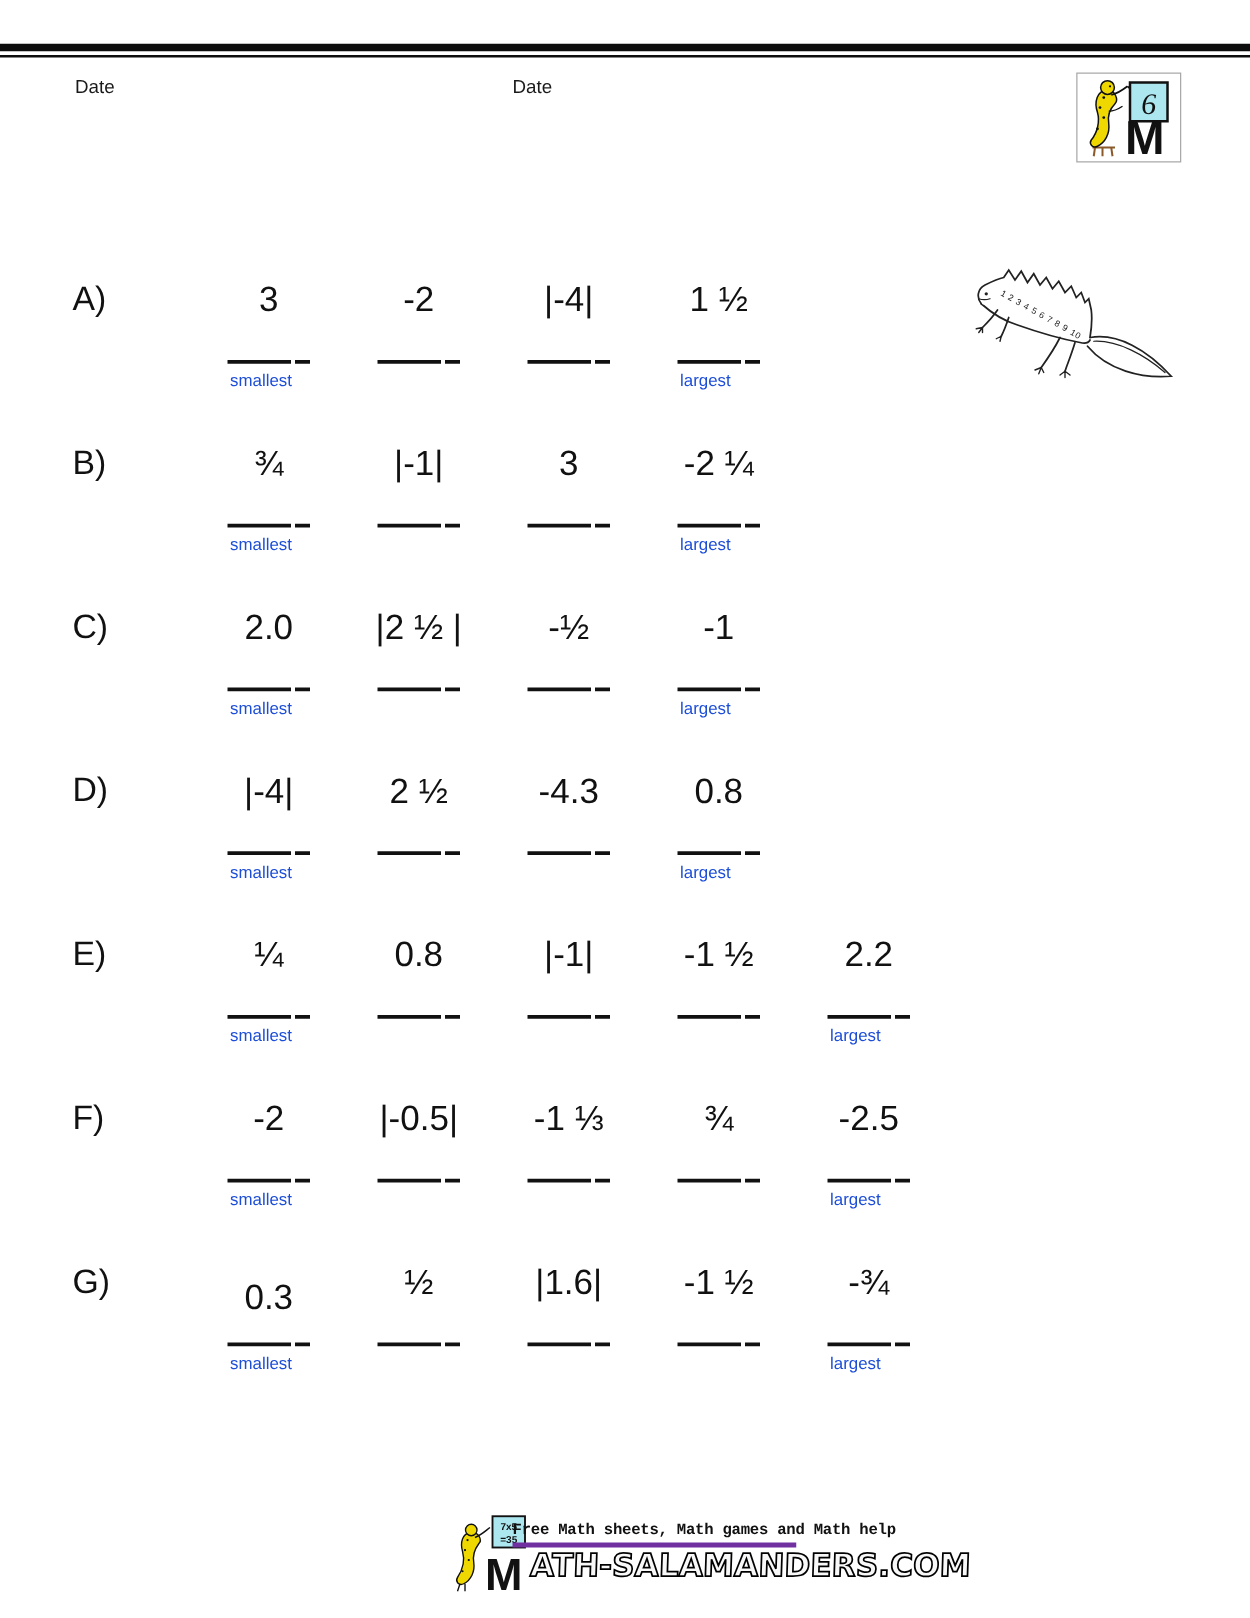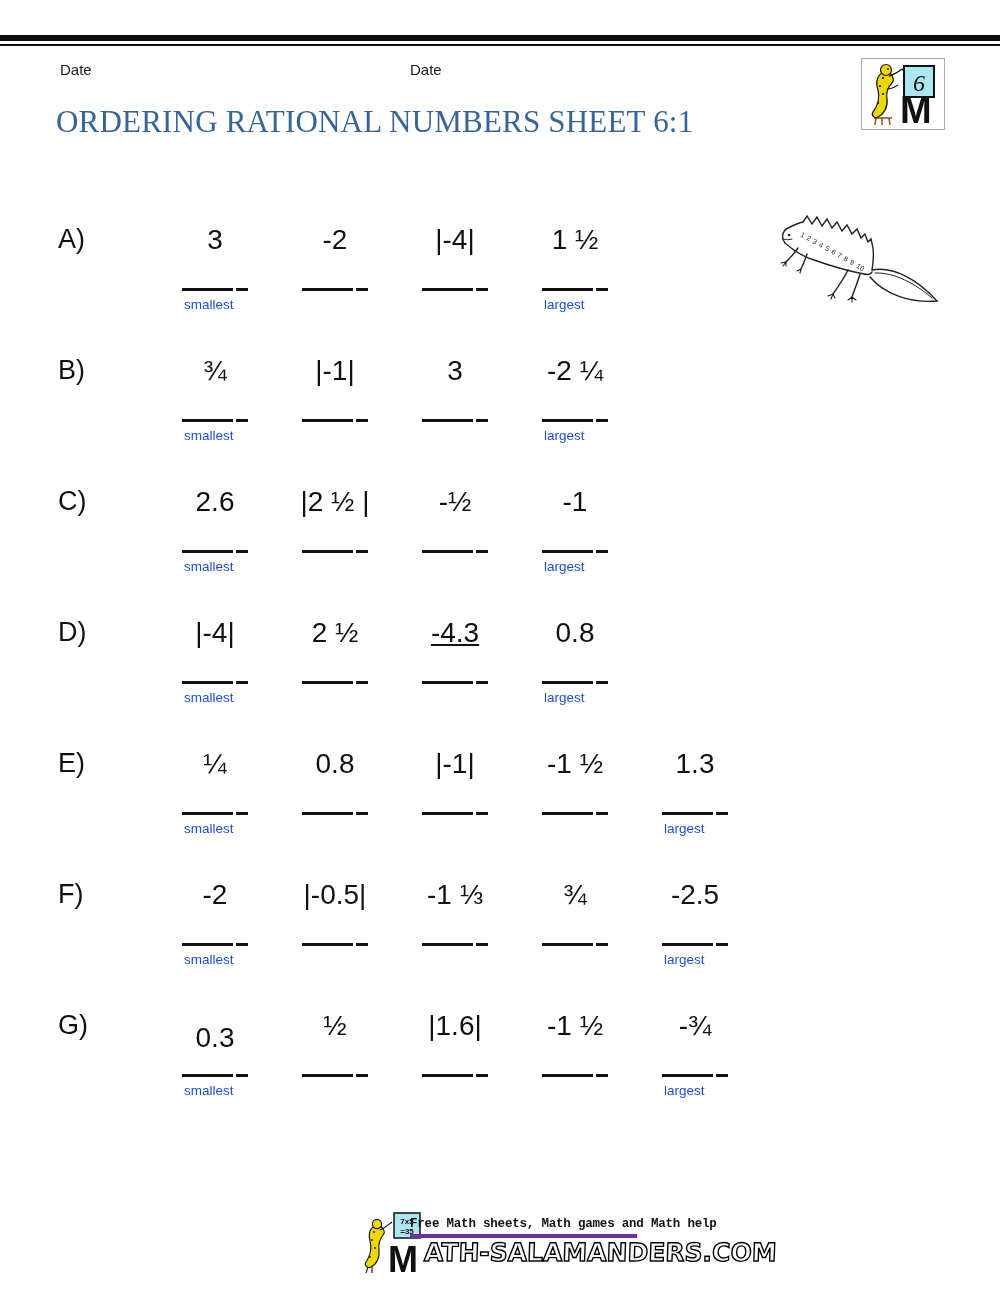--- a/index.html
+++ b/index.html
@@ -75,21 +75,20 @@
         <circle cx="26" cy="10" r="0.9" fill="#111"></circle>
       </g>
 
       <text x="38" y="64" font-size="38" font-weight="bold" fill="#111" font-family="'Liberation Sans',sans-serif">M</text>
 
       <rect x="42" y="7" width="30" height="31" fill="#ACE6EF" stroke="#111" stroke-width="2"></rect>
       <text x="57" y="32" font-size="24" font-style="italic" fill="#111" text-anchor="middle" font-family="'Liberation Serif',serif">6</text>
     </svg>
   </div>
 
-  <h1 class="page-title">ORDERING RATIONAL NUMBERS SHEET 6:1</h1>
 
 
   <svg class="salamander-art" viewBox="0 0 170 104">
     <g fill="none" stroke="#222" stroke-width="1.4" stroke-linecap="round">
 
       <path d="M96,62 C118,58 142,72 161,93 C137,95 110,88 94,69" fill="#fff"></path>
       <path d="M99,65 C118,64 140,76 156,90" stroke-width="1"></path>
 
       <path d="M9,35 C18,43 28,49 38,52 C55,58 72,63 88,66 C92,67 95,66 96,64"></path>
 
@@ -133,52 +132,52 @@
       <div class="blank" style="left: 182px; top: 419px;"></div>
       <div class="blank-label" style="left: 184px; top: 428px;">smallest</div>
       <div class="row-value" style="left: 275px; top: 355px;">|-1|</div>
       <div class="blank" style="left: 302px; top: 419px;"></div>
       <div class="row-value" style="left: 395px; top: 355px;">3</div>
       <div class="blank" style="left: 422px; top: 419px;"></div>
       <div class="row-value" style="left: 515px; top: 355px;">-2 ¼</div>
       <div class="blank" style="left: 542px; top: 419px;"></div>
       <div class="blank-label" style="left: 544px; top: 428px;">largest</div>
       <div class="row-letter" style="left: 58px; top: 486px;">C)</div>
-      <div class="row-value" style="left: 155px; top: 486px;">2.6</div>
+      <div class="row-value" style="left: 155px; top: 486px;">2.0</div>
       <div class="blank" style="left: 182px; top: 550px;"></div>
       <div class="blank-label" style="left: 184px; top: 559px;">smallest</div>
       <div class="row-value" style="left: 275px; top: 486px;">|2 ½ |</div>
       <div class="blank" style="left: 302px; top: 550px;"></div>
       <div class="row-value" style="left: 395px; top: 486px;">-½</div>
       <div class="blank" style="left: 422px; top: 550px;"></div>
       <div class="row-value" style="left: 515px; top: 486px;">-1</div>
       <div class="blank" style="left: 542px; top: 550px;"></div>
       <div class="blank-label" style="left: 544px; top: 559px;">largest</div>
       <div class="row-letter" style="left: 58px; top: 617px;">D)</div>
       <div class="row-value" style="left: 155px; top: 617px;">|-4|</div>
       <div class="blank" style="left: 182px; top: 681px;"></div>
       <div class="blank-label" style="left: 184px; top: 690px;">smallest</div>
       <div class="row-value" style="left: 275px; top: 617px;">2 ½</div>
       <div class="blank" style="left: 302px; top: 681px;"></div>
-      <div class="row-value" style="left: 395px; top: 617px; text-decoration: underline;">-4.3</div>
+      <div class="row-value" style="left: 395px; top: 617px;">-4.3</div>
       <div class="blank" style="left: 422px; top: 681px;"></div>
       <div class="row-value" style="left: 515px; top: 617px;">0.8</div>
       <div class="blank" style="left: 542px; top: 681px;"></div>
       <div class="blank-label" style="left: 544px; top: 690px;">largest</div>
       <div class="row-letter" style="left: 58px; top: 748px;">E)</div>
       <div class="row-value" style="left: 155px; top: 748px;">¼</div>
       <div class="blank" style="left: 182px; top: 812px;"></div>
       <div class="blank-label" style="left: 184px; top: 821px;">smallest</div>
       <div class="row-value" style="left: 275px; top: 748px;">0.8</div>
       <div class="blank" style="left: 302px; top: 812px;"></div>
       <div class="row-value" style="left: 395px; top: 748px;">|-1|</div>
       <div class="blank" style="left: 422px; top: 812px;"></div>
       <div class="row-value" style="left: 515px; top: 748px;">-1 ½</div>
       <div class="blank" style="left: 542px; top: 812px;"></div>
-      <div class="row-value" style="left: 635px; top: 748px;">1.3</div>
+      <div class="row-value" style="left: 635px; top: 748px;">2.2</div>
       <div class="blank" style="left: 662px; top: 812px;"></div>
       <div class="blank-label" style="left: 664px; top: 821px;">largest</div>
       <div class="row-letter" style="left: 58px; top: 879px;">F)</div>
       <div class="row-value" style="left: 155px; top: 879px;">-2</div>
       <div class="blank" style="left: 182px; top: 943px;"></div>
       <div class="blank-label" style="left: 184px; top: 952px;">smallest</div>
       <div class="row-value" style="left: 275px; top: 879px;">|-0.5|</div>
       <div class="blank" style="left: 302px; top: 943px;"></div>
       <div class="row-value" style="left: 395px; top: 879px;">-1 ⅓</div>
       <div class="blank" style="left: 422px; top: 943px;"></div>

